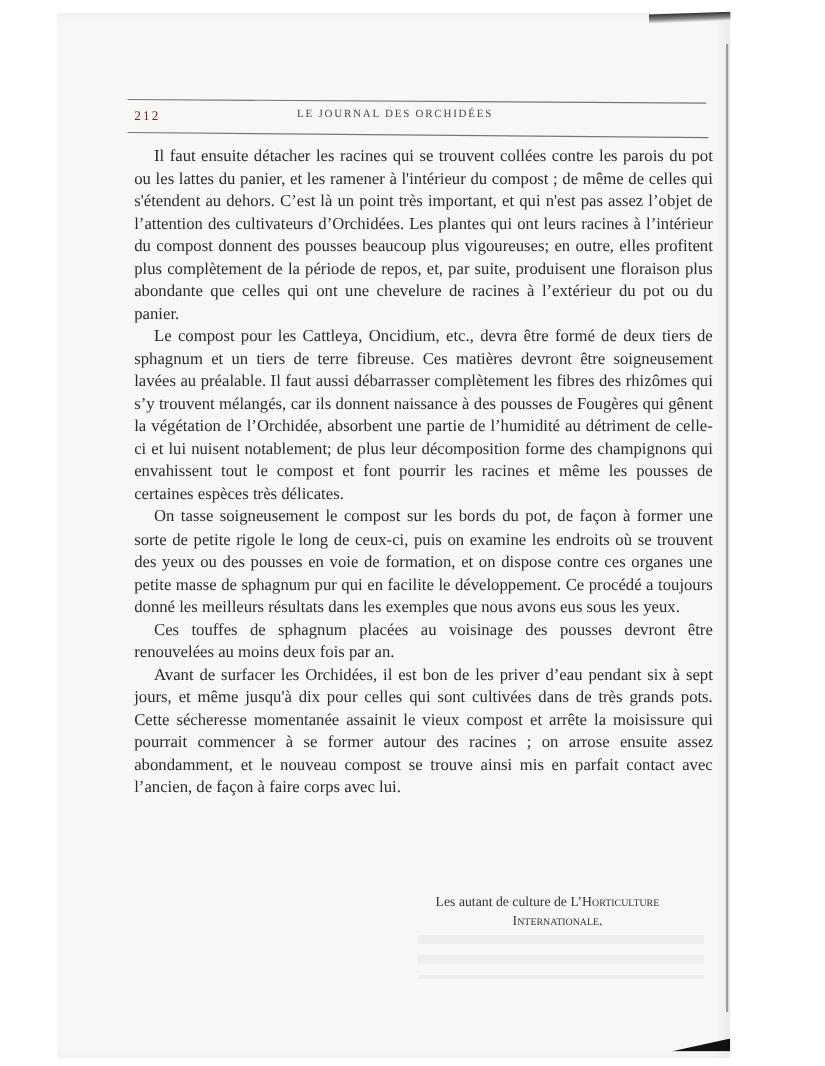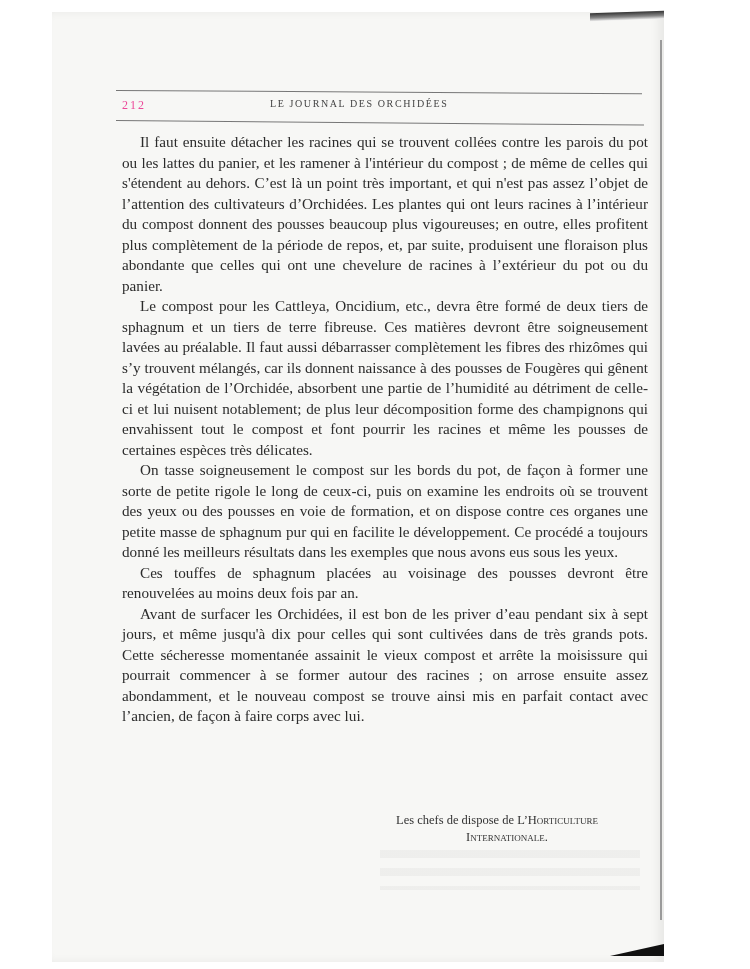--- a/index.html
+++ b/index.html
@@ -27,21 +27,21 @@
     position: absolute; left: 610px; top: 944px; width: 54px; height: 12px;
     background: #111;
     clip-path: polygon(0 100%, 100% 0, 100% 100%);
   }
   .rule {
     position: absolute; height: 1px; background: #777;
   }
   .rule.top { left: 116px; top: 90px; width: 526px; transform: rotate(0.35deg); transform-origin: left; }
   .rule.bottom { left: 116px; top: 120px; width: 528px; transform: rotate(0.5deg); transform-origin: left; }
   .folio {
-    position: absolute; left: 122px; top: 98px; font-size: 12px; letter-spacing: 2px; color: #ec4899; text-align: right;
+    position: absolute; left: 122px; top: 98px; font-size: 12px; letter-spacing: 2px; color: #7f1d1d; text-align: right;
   }
   .running-head {
     position: absolute; left: 270px; top: 98px; font-size: 10px; letter-spacing: 1.6px; color: #444;
     text-transform: uppercase;
   }
   .body-text {
     position: absolute; left: 122px; top: 132px; width: 526px;
     font-size: 15.2px; line-height: 20.5px; text-align: justify;
     color: #2b2b2b;
   }
@@ -73,17 +73,17 @@
 
 <div class="body-text">
   <p>Il faut ensuite détacher les racines qui se trouvent collées contre les parois du pot ou les lattes du panier, et les ramener à l'intérieur du compost ; de même de celles qui s'étendent au dehors. C’est là un point très important, et qui n'est pas assez l’objet de l’attention des cultivateurs d’Orchidées. Les plantes qui ont leurs racines à l’intérieur du compost donnent des pousses beaucoup plus vigoureuses; en outre, elles profitent plus complètement de la période de repos, et, par suite, produisent une floraison plus abondante que celles qui ont une chevelure de racines à l’extérieur du pot ou du panier.</p>
   <p>Le compost pour les Cattleya, Oncidium, etc., devra être formé de deux tiers de sphagnum et un tiers de terre fibreuse. Ces matières devront être soigneusement lavées au préalable. Il faut aussi débarrasser complètement les fibres des rhizômes qui s’y trouvent mélangés, car ils donnent naissance à des pousses de Fougères qui gênent la végétation de l’Orchidée, absorbent une partie de l’humidité au détriment de celle-ci et lui nuisent notablement; de plus leur décomposition forme des champignons qui envahissent tout le compost et font pourrir les racines et même les pousses de certaines espèces très délicates.</p>
   <p>On tasse soigneusement le compost sur les bords du pot, de façon à former une sorte de petite rigole le long de ceux-ci, puis on examine les endroits où se trouvent des yeux ou des pousses en voie de formation, et on dispose contre ces organes une petite masse de sphagnum pur qui en facilite le développement. Ce procédé a toujours donné les meilleurs résultats dans les exemples que nous avons eus sous les yeux.</p>
   <p>Ces touffes de sphagnum placées au voisinage des pousses devront être renouvelées au moins deux fois par an.</p>
   <p>Avant de surfacer les Orchidées, il est bon de les priver d’eau pendant six à sept jours, et même jusqu'à dix pour celles qui sont cultivées dans de très grands pots. Cette sécheresse momentanée assainit le vieux compost et arrête la moisissure qui pourrait commencer à se former autour des racines ; on arrose ensuite assez abondamment, et le nouveau compost se trouve ainsi mis en parfait contact avec l’ancien, de façon à faire corps avec lui.</p>
 </div>
 
 <div class="signature">
-  <div><span>Les chefs de dispose de </span><span class="sc">L’Horticulture</span></div>
+  <div><span>Les autant de culture de </span><span class="sc">L’Horticulture</span></div>
   <div class="line2">Internationale.</div>
 </div>
 
 <div class="ghost"></div>
 
 </body></html>

